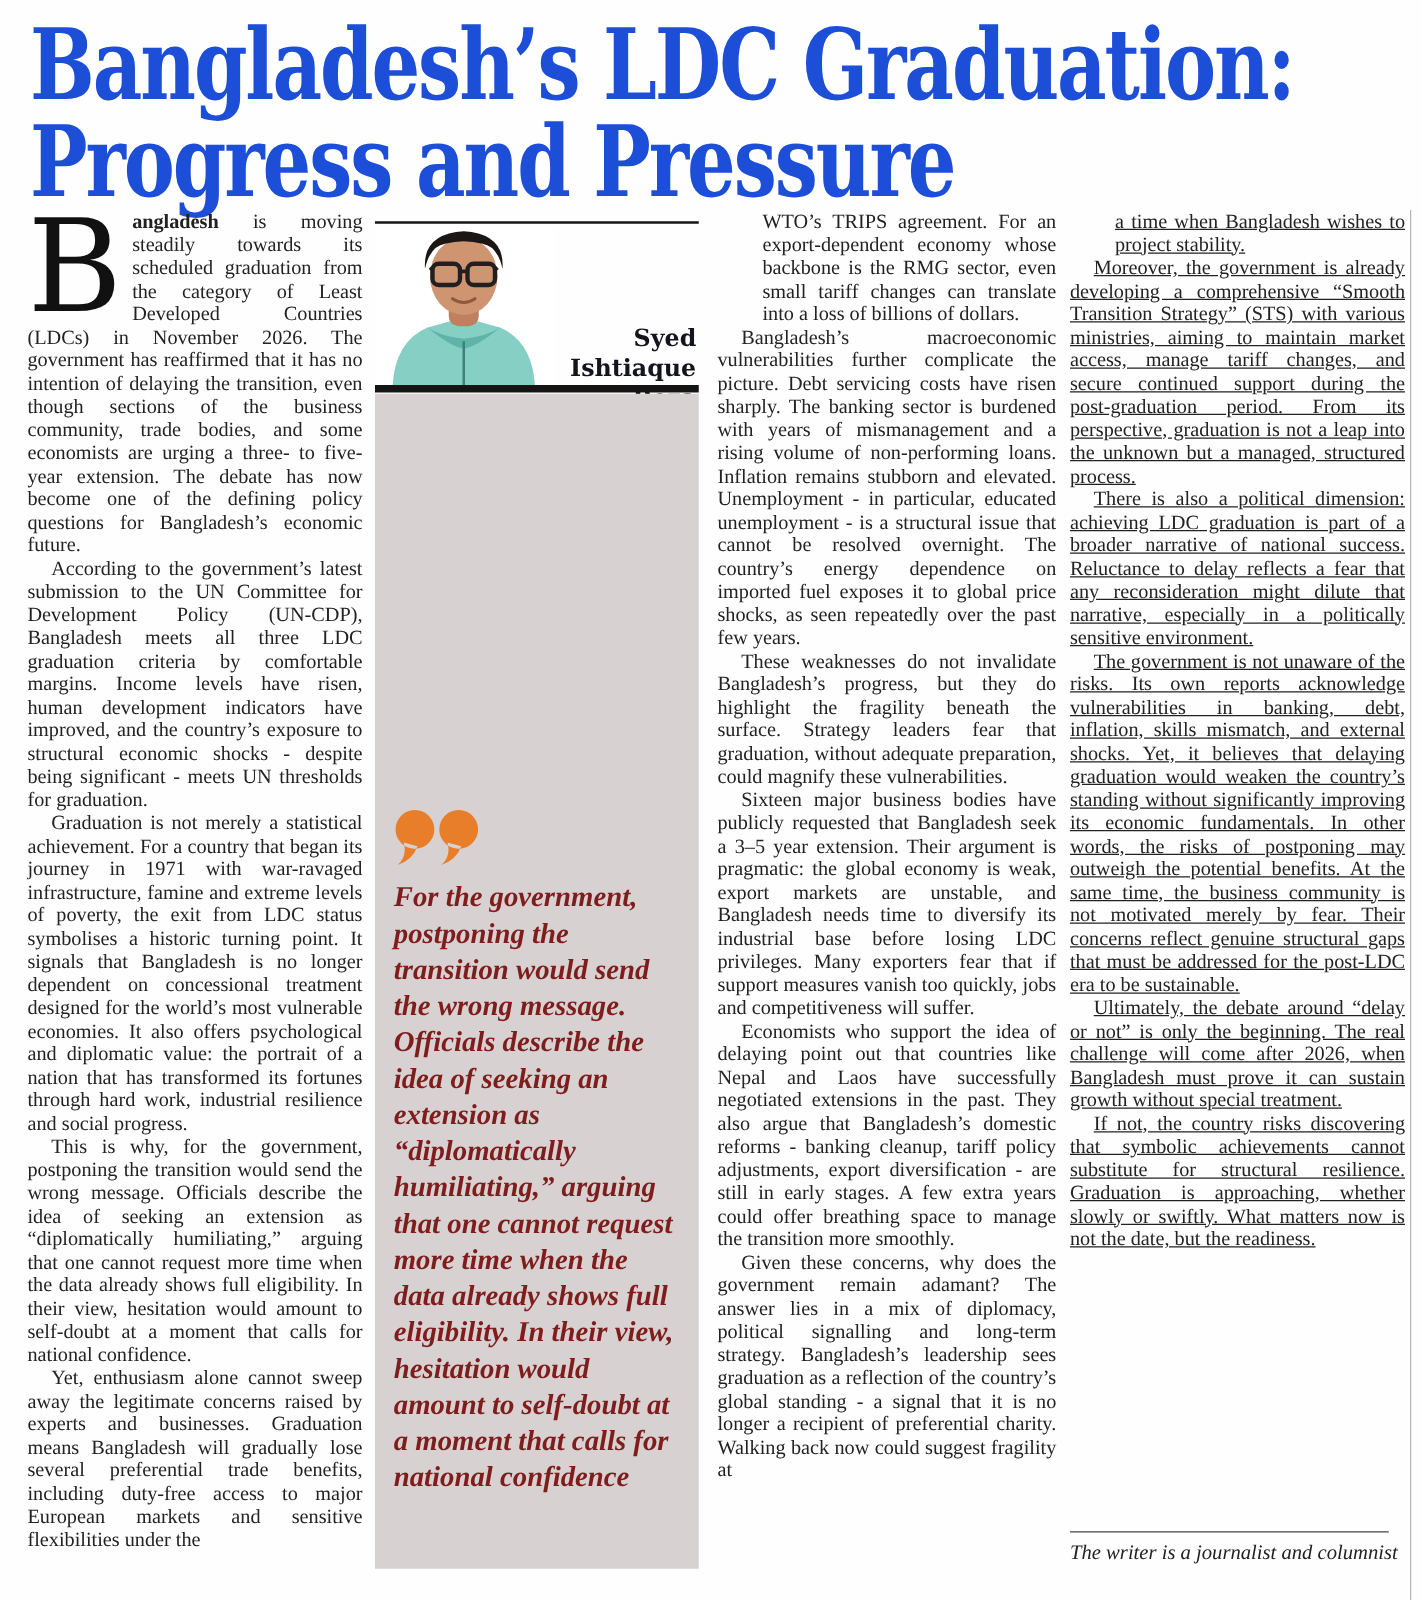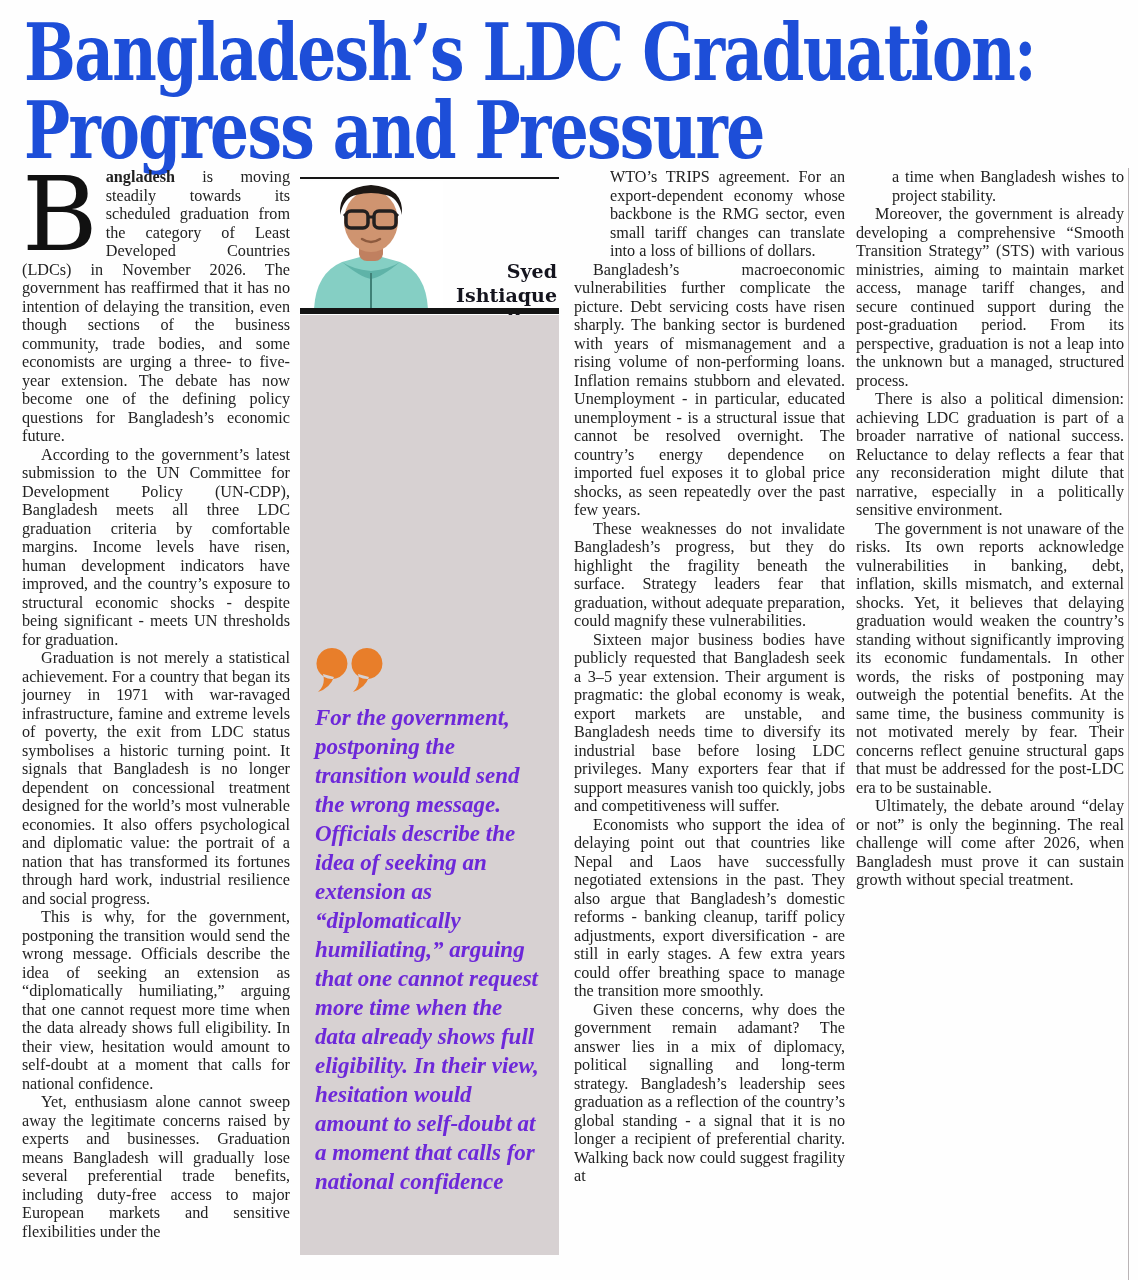--- a/index.html
+++ b/index.html
@@ -40,21 +40,21 @@
     font-size: 16.2px;
     line-height: 18.5px;
     color: #222;
   }
   .col p { margin: 0; text-indent: 19px; }
   .col p.lead { text-indent: 0; }
   .col.continued p:first-child { text-indent: 0; margin-left: 36px; }
 
   .col-1 { left: 22px;  width: 268px; }
   .col-3 { left: 574px; width: 271px; }
-  .col-4 { left: 856px; width: 268px; }
+  .col-4 { left: 856px; width: 268px; text-decoration: underline; }
 
   .dropcap {
     float: left;
     font-family: "DejaVu Serif", "Liberation Serif", serif;
     font-size: 103px;
     line-height: 0.78;
     font-weight: 500;
     padding: 6px 8px 0 0;
     color: #111;
   }
@@ -105,21 +105,21 @@
     background: #d7d1d2;
     padding: 332px 18px 0 15px;
   }
   .quote-marks { display: block; margin-bottom: 10px; }
   .quote-text {
     font-family: "Liberation Serif", serif;
     font-style: italic;
     font-weight: bold;
     font-size: 23px;
     line-height: 29px;
-    color: #6d28d9;
+    color: #7f1d1d;
     text-align: left;
   }
 
   .footer-note {
     position: absolute;
     left: 856px;
     top: 1225px;
     width: 268px;
   }
   .footer-rule { width: 255px; height: 1px; background: #444; margin-bottom: 6px; }
@@ -210,19 +210,24 @@
       </div>
   </div>
 
   <div class="col col-4 continued">
     <div>
         <p>a time when Bangladesh wishes to project stability.</p>
         <p>Moreover, the government is already developing a comprehensive “Smooth Transition Strategy” (STS) with various ministries, aiming to maintain market access, manage tariff changes, and secure continued support during the post-graduation period. From its perspective, graduation is not a leap into the unknown but a managed, structured process.</p>
         <p>There is also a political dimension: achieving LDC graduation is part of a broader narrative of national success. Reluctance to delay reflects a fear that any reconsideration might dilute that narrative, especially in a politically sensitive environment.</p>
         <p>The government is not unaware of the risks. Its own reports acknowledge vulnerabilities in banking, debt, inflation, skills mismatch, and external shocks. Yet, it believes that delaying graduation would weaken the country’s standing without significantly improving its economic fundamentals. In other words, the risks of postponing may outweigh the potential benefits.  At the same time, the business community is not motivated merely by fear. Their concerns reflect genuine structural gaps that must be addressed for the post-LDC era to be sustainable.</p>
         <p>Ultimately, the debate around “delay or not” is only the beginning. The real challenge will come after 2026, when Bangladesh must prove it can sustain growth without special treatment.</p>
+        <p>If not, the country risks discovering that symbolic achievements cannot substitute for structural resilience. Graduation is approaching, whether slowly or swiftly. What matters now is not the date, but the readiness.</p>
       </div>
   </div>
 
+  <div class="footer-note">
+    <div class="footer-rule"></div>
+    <div class="footer-text">The writer is a journalist and columnist</div>
+  </div>
 
   <div class="right-rule"></div>
 
 </div>
 
 </body></html>

